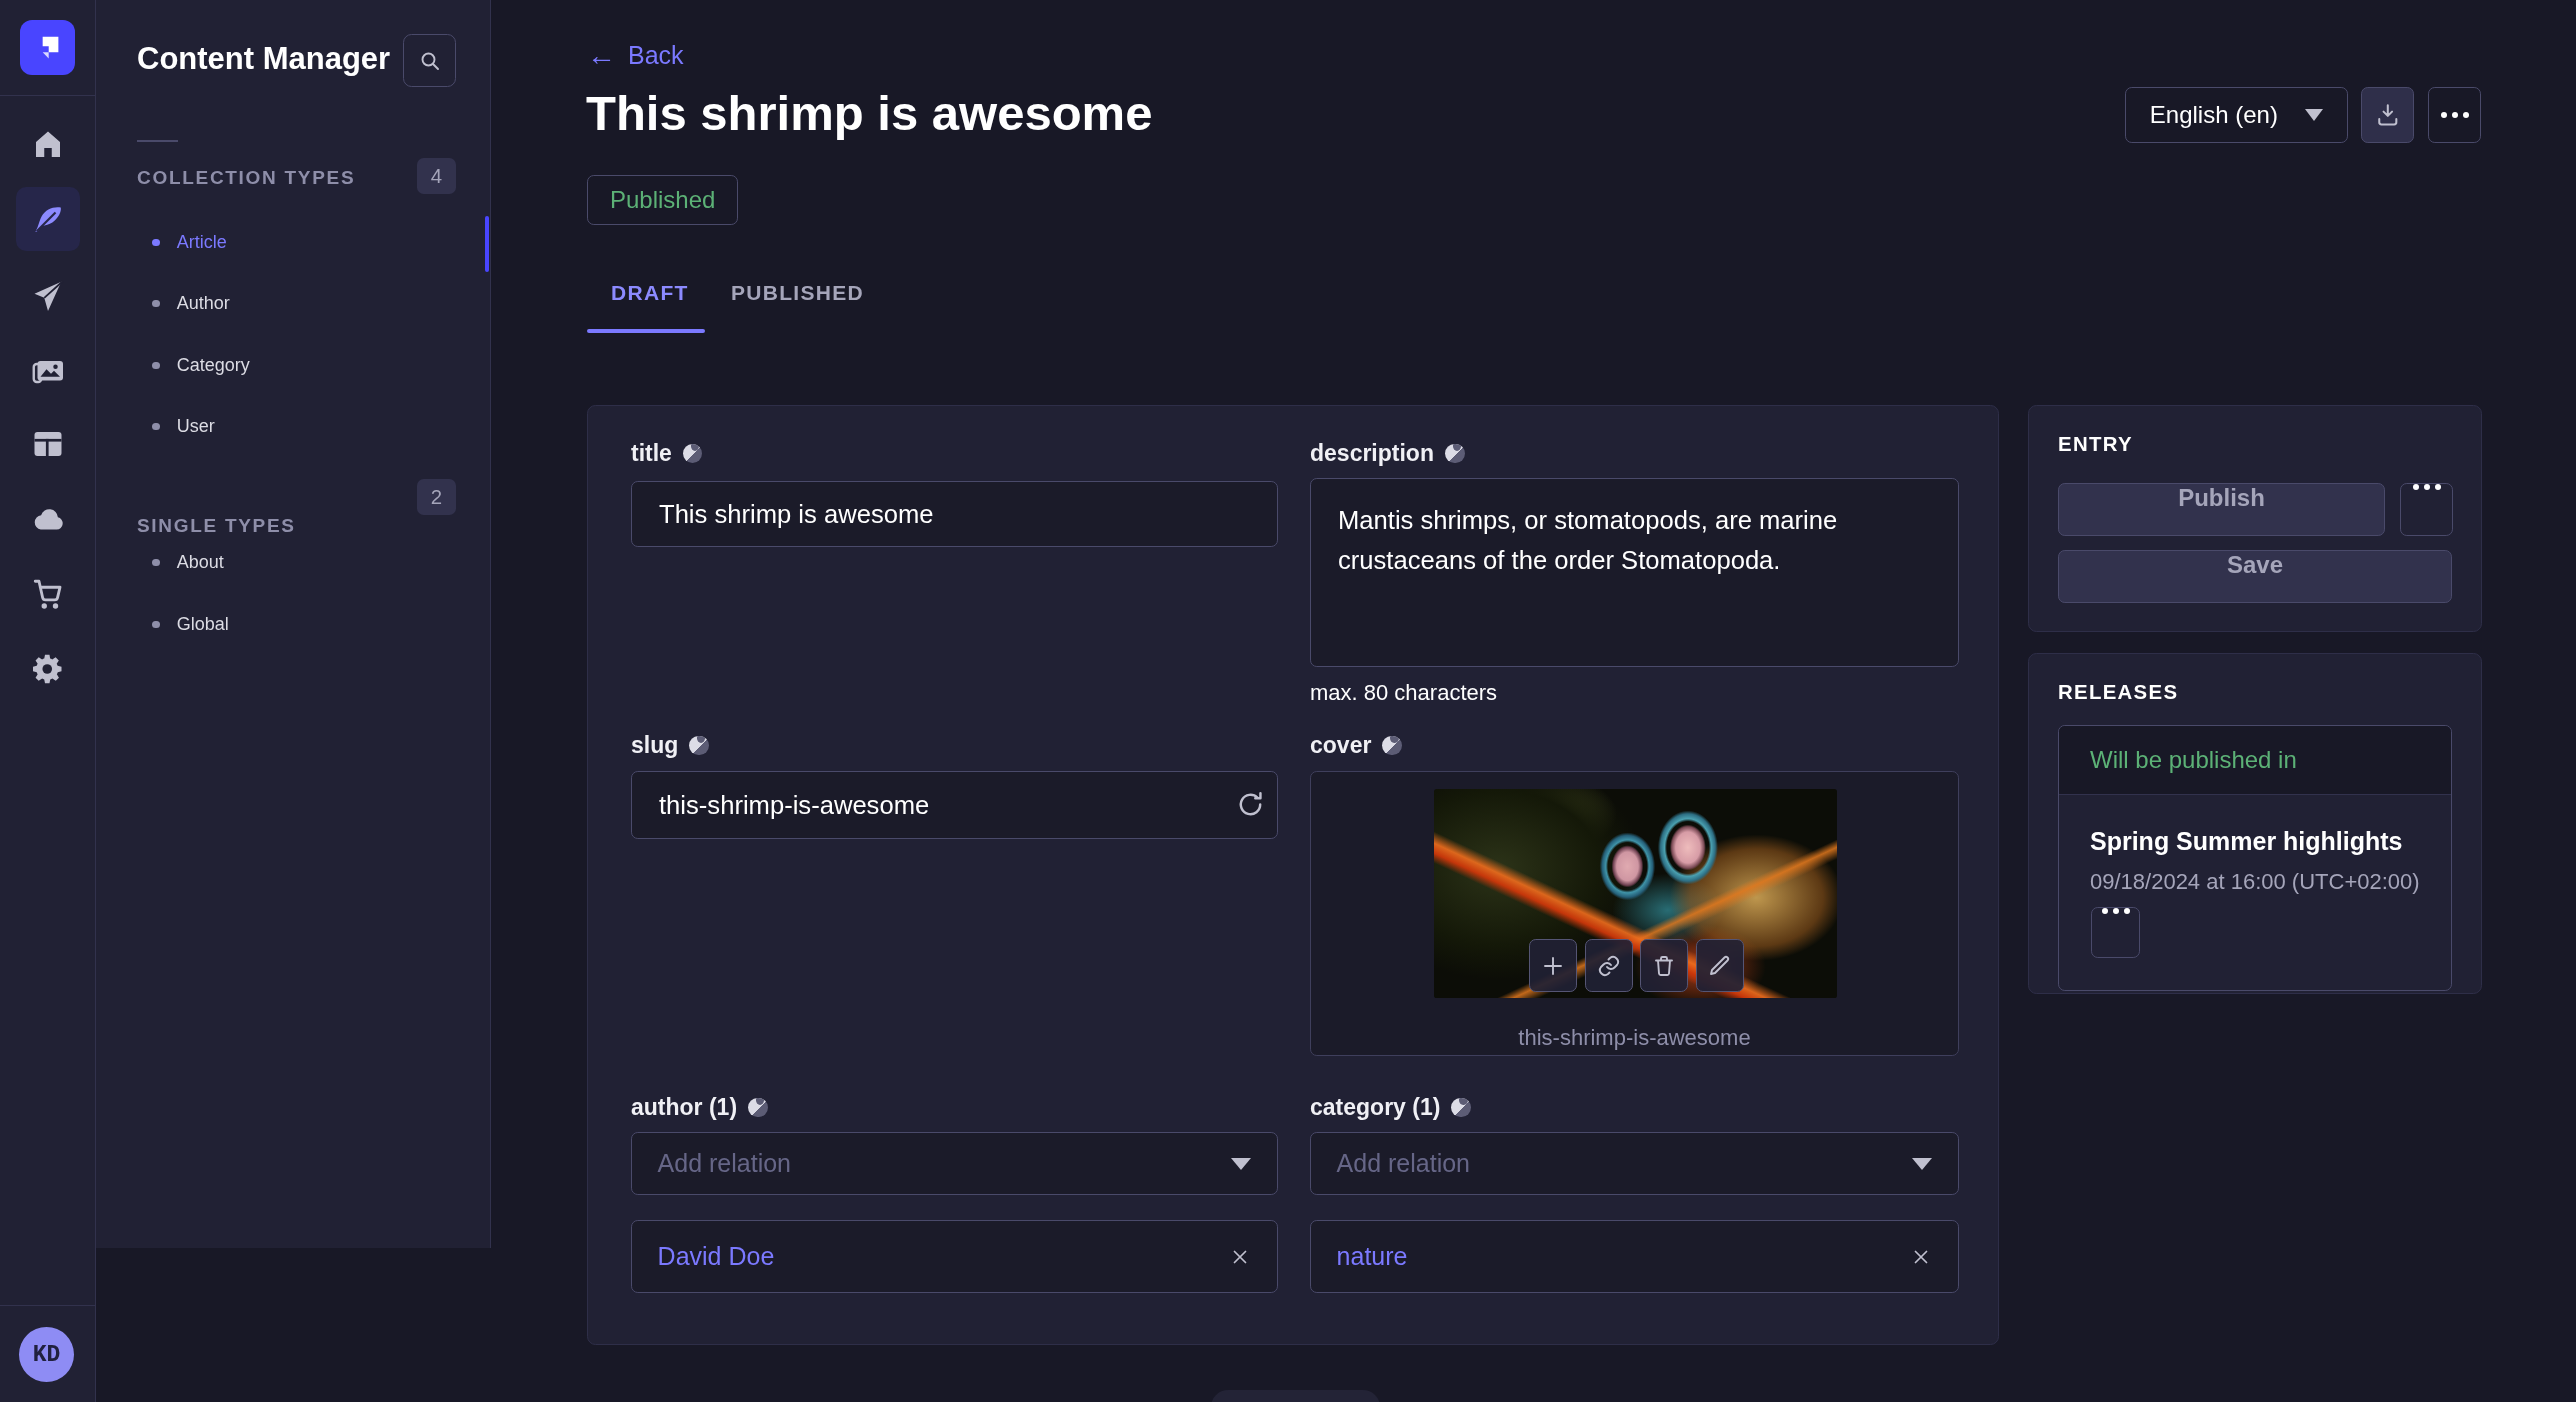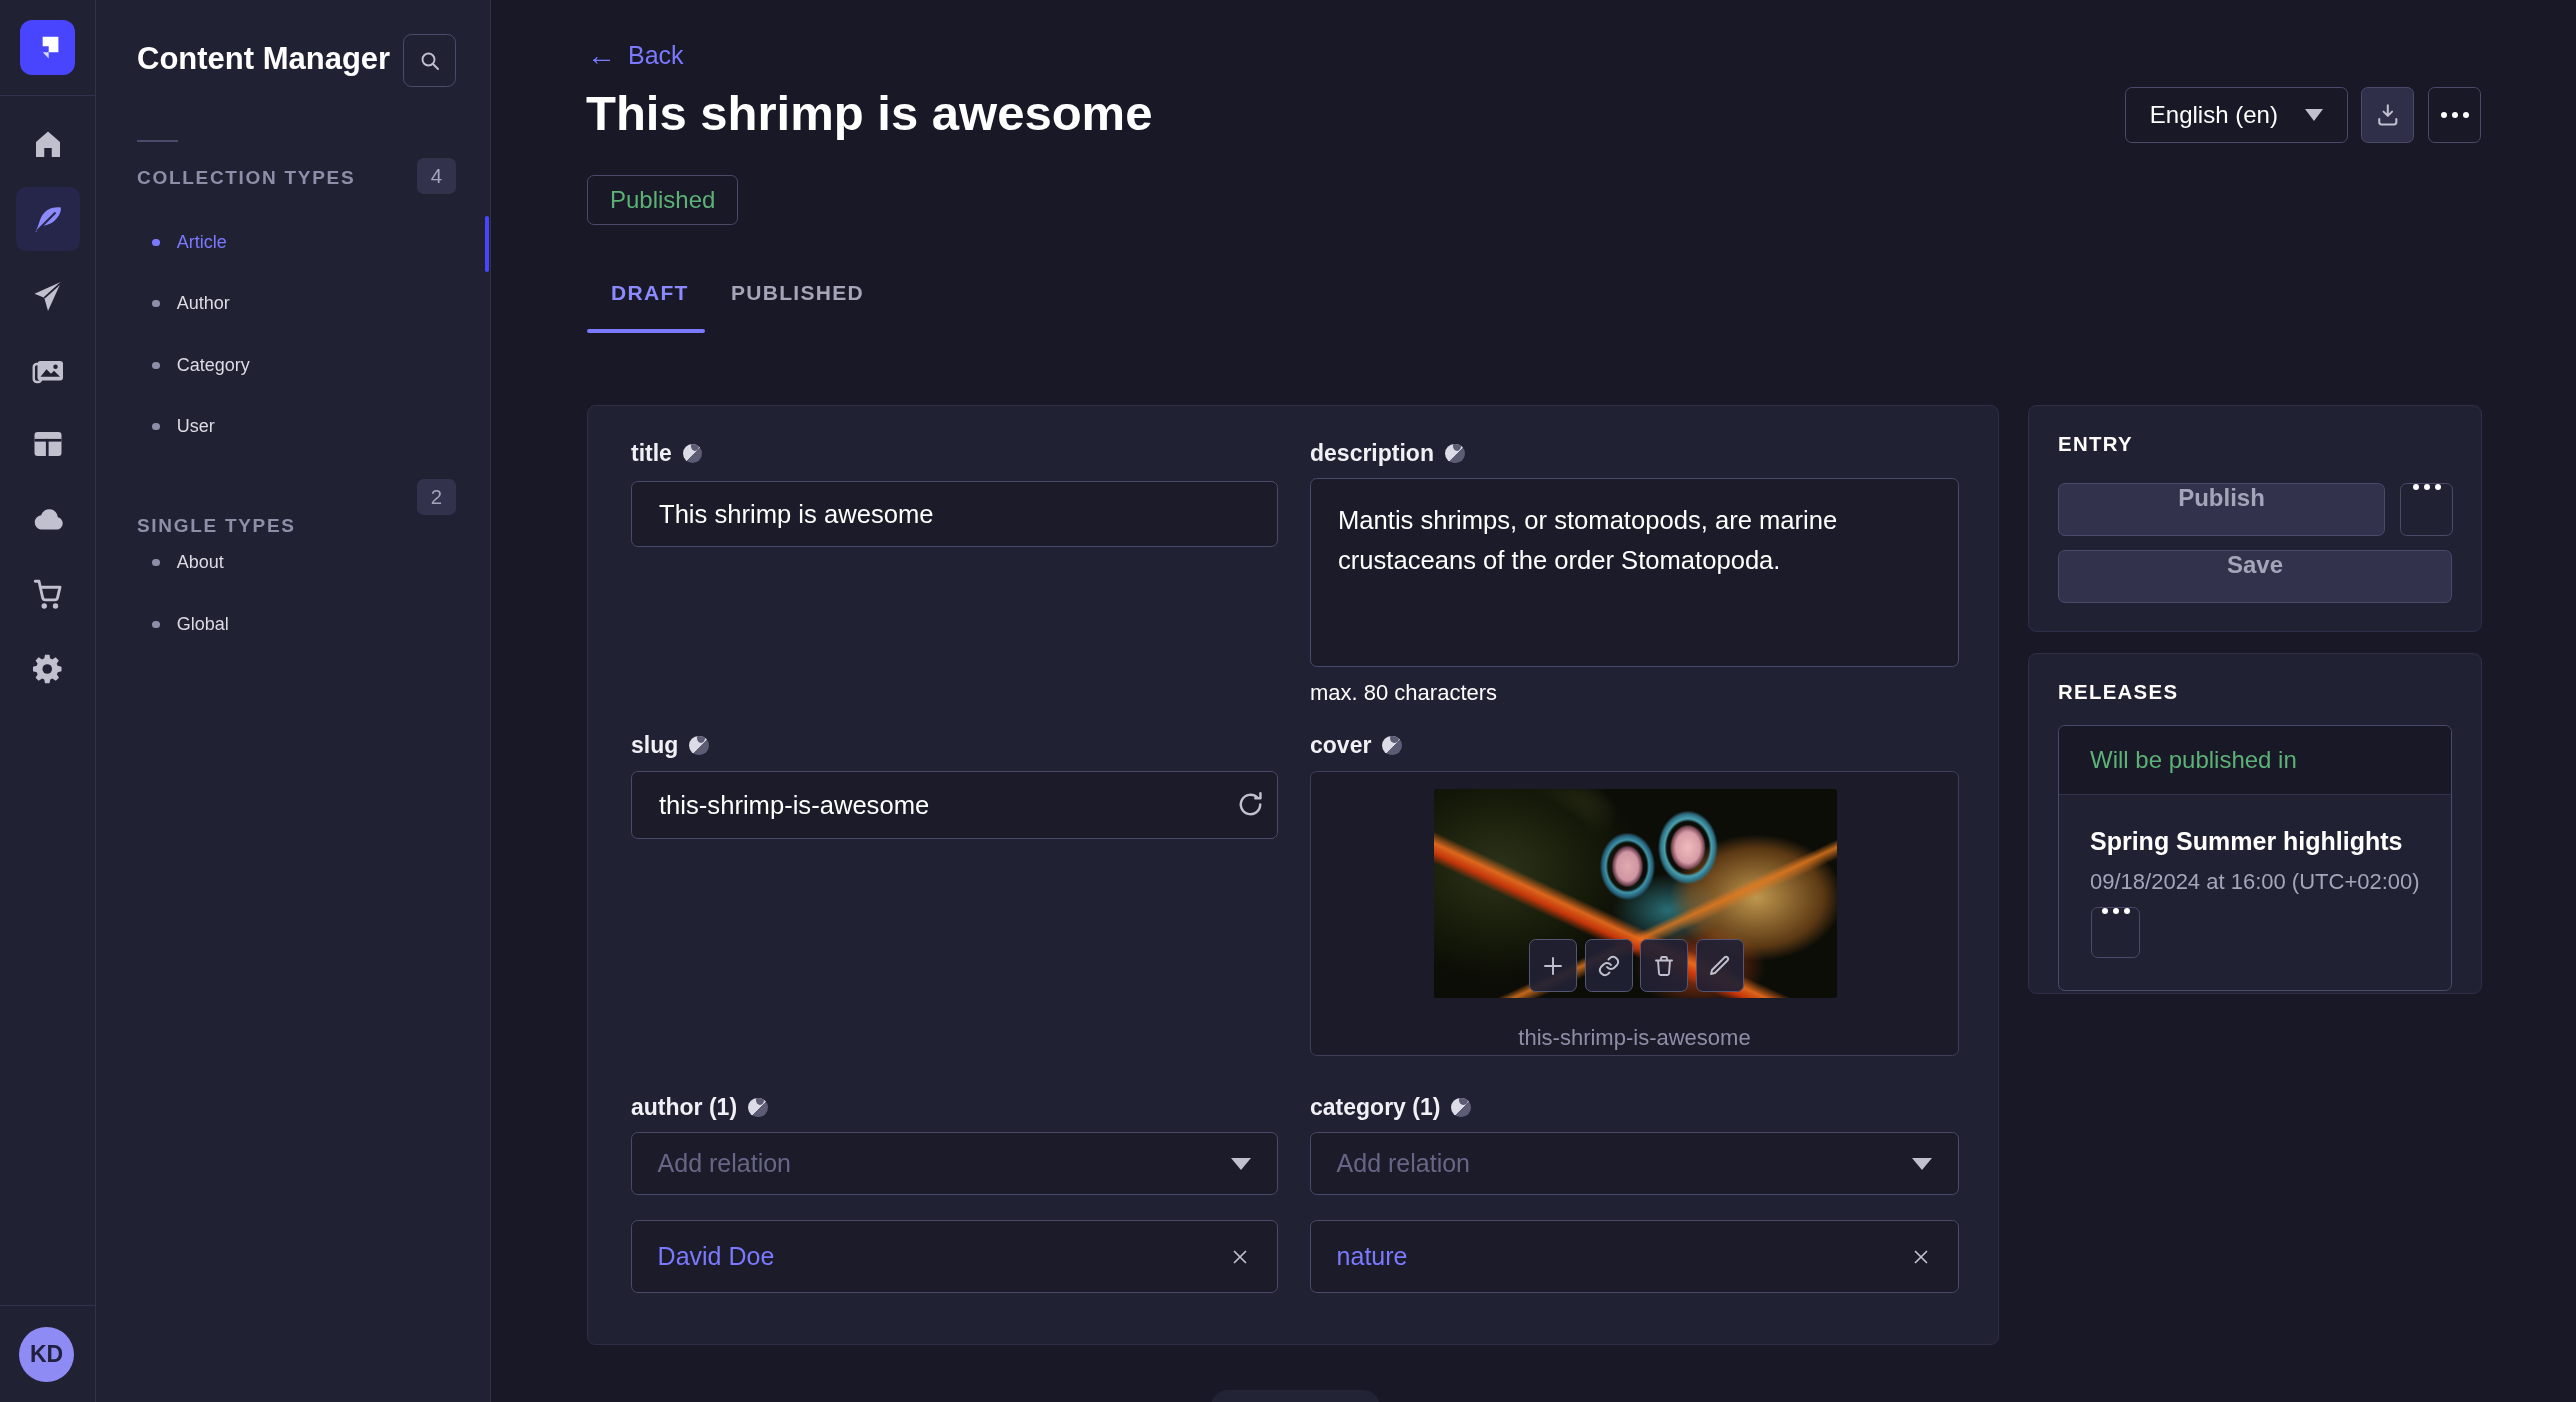--- a/index.html
+++ b/index.html
@@ -7,24 +7,24 @@
   body { font-family:"Liberation Sans", sans-serif; background:#181826; color:#fff; position:relative; }
   svg { display:block; }
 
   
   .rail { position:absolute; left:0; top:0; width:96px; height:1402px; background:#212134; border-right:0.9px solid #32324d; }
   .logo { position:absolute; left:20.4px; top:20.4px; width:55px; height:55px; border-radius:12px; background:#4945ff; display:flex; align-items:center; justify-content:center; }
   .rail-divider { position:absolute; left:0; top:95px; width:96px; height:0.9px; background:#32324d; }
   .rail-item { position:absolute; left:0; width:96px; height:65px; display:flex; align-items:center; justify-content:center; }
   .rail-active-bg { position:absolute; left:16px; top:187px; width:64px; height:64px; background:#26264a; border-radius:10.2px; }
   .rail-divider-b { position:absolute; left:0; top:1305px; width:96px; height:0.9px; background:#32324d; }
-  .avatar { position:absolute; left:19px; top:1327px; width:55px; height:55px; border-radius:50%; background:#8e8cf4; color:#21213f; font-size:23px; font-weight:700; display:flex; align-items:center; justify-content:center; }
-
-  
-  .subnav { position:absolute; left:96px; top:0; width:395px; height:1402px; background:#212134; border-right:0.9px solid #32324d; }
+  .avatar { position:absolute; left:19px; top:1327px; width:55px; height:55px; border-radius:50%; background:#8e8cf4; color:#21213f; font-size:23px; font-weight:700; display:flex; align-items:center; justify-content:center;font-family:Liberation Mono, monospace; }
+
+  
+  .subnav { position:absolute; left:96px; top:0; width:395px; height:1248px; background:#212134; border-right:0.9px solid #32324d; }
   .subnav-title { position:absolute; left:41px; top:41px; font-size:31px; font-weight:700; color:#fff; }
   .search-btn { position:absolute; right:34px; top:34px; width:53px; height:53px; border:0.9px solid #4a4a6a; border-radius:8.5px; background:transparent; display:flex; align-items:center; justify-content:center; }
   .subnav-dash { position:absolute; left:41px; top:140px; width:41px; height:1.7px; background:#4a4a6a; }
   .sec-head { position:absolute; left:41px; font-size:19px; font-weight:700; letter-spacing:1.7px; color:#8e8ea9; }
   .sec-badge { position:absolute; right:34px; min-width:39px; height:36px; background:#32324d; color:#a5a5ba; border-radius:6.8px; font-size:20.4px; display:flex; align-items:center; justify-content:center; padding:0 10.2px; }
   .nav-item { position:absolute; left:0; width:394px; height:61px; display:flex; align-items:center; cursor:pointer; }
   .bullet { width:7.7px; height:7.7px; border-radius:50%; background:#8e8ea9; margin-left:56px; margin-right:17px; flex:none; }
   .nav-label { font-size:18px; color:#dcdce4; }
   .nav-item.active .bullet { background:#7b79ff; }
   .nav-item.active .nav-label { color:#7b79ff; }

